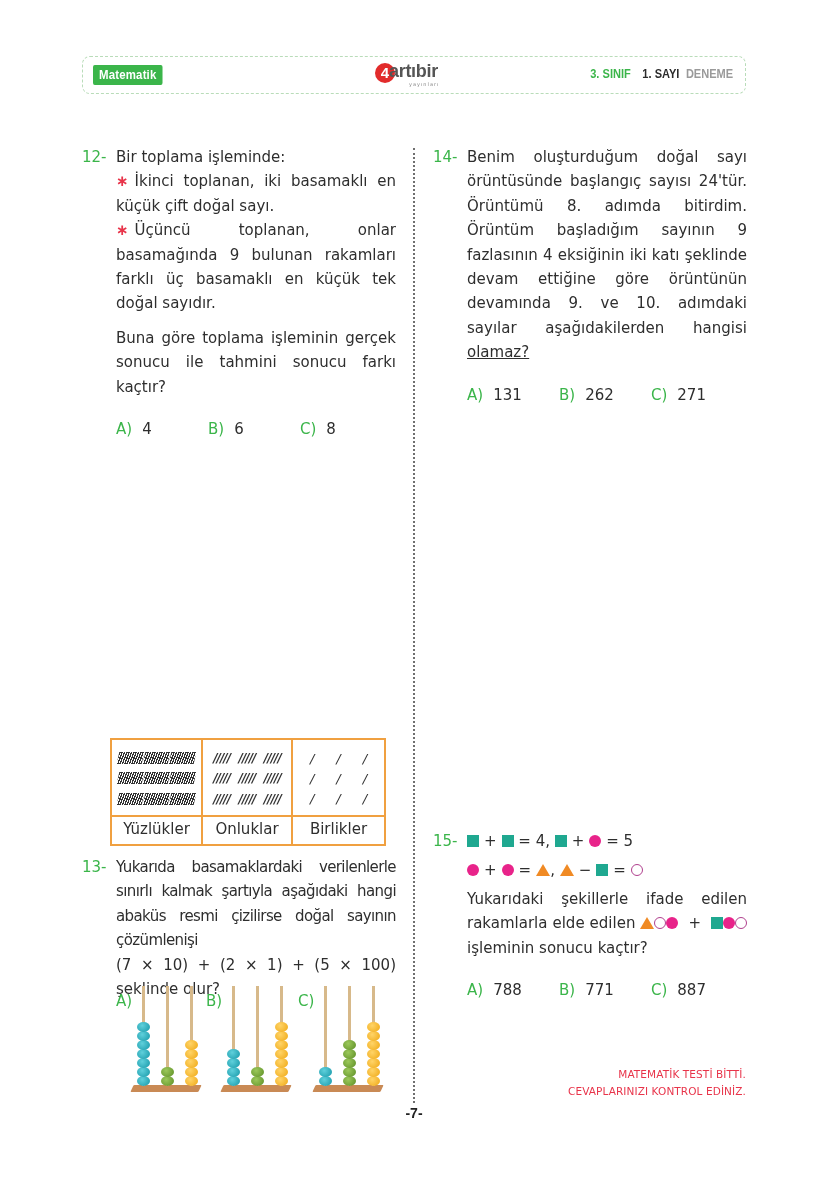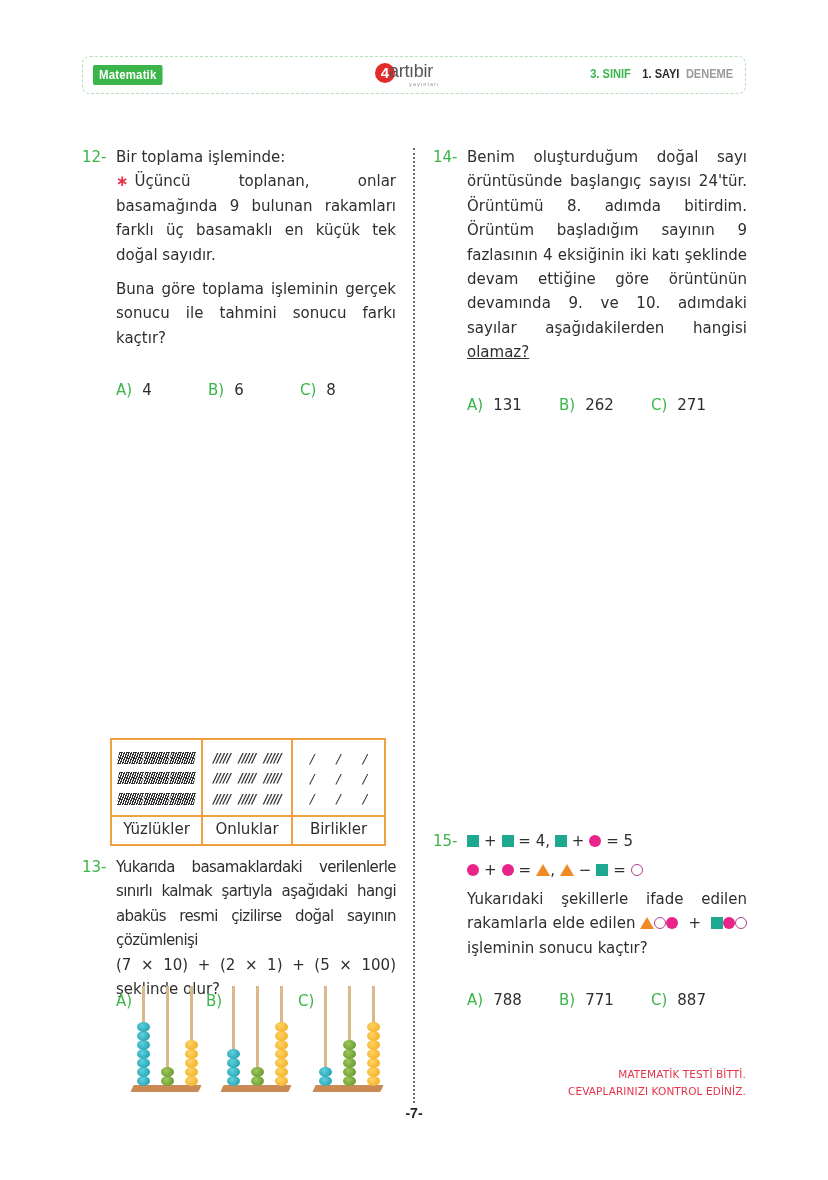--- a/index.html
+++ b/index.html
@@ -17,21 +17,21 @@
     border-radius: 2px; transform: scaleX(0.88); transform-origin: left center; letter-spacing: 0.2px;
   }
   .logo { position: absolute; left: 292px; top: 4px; width: 80px; height: 28px; }
   .logo-mark {
     position: absolute; left: 0; top: 2px; width: 20px; height: 20px; border-radius: 50%;
     background: #e22b2b; color: #fff; font-family: "Liberation Sans", sans-serif;
     font-weight: bold; font-size: 15px; line-height: 20px; text-align: center;
   }
   .logo-text {
     position: absolute; left: 14px; top: 0px; font-family: "Liberation Sans", sans-serif;
-    font-weight: normal; font-size: 18px; color: #555; letter-spacing: -0.3px;
+    font-weight: bold; font-size: 18px; color: #555; letter-spacing: -0.3px;
   }
   .logo-sub {
     position: absolute; left: 34px; top: 20px; font-size: 5px; color: #888; letter-spacing: 1px;
   }
   .header-right {
     position: absolute; right: 12px; top: 9px; font-family: "Liberation Sans", sans-serif;
     font-weight: bold; font-size: 13px; transform: scaleX(0.85); transform-origin: right center;
     white-space: nowrap;
   }
   .grade { color: #3bb54a; margin-right: 10px; }
@@ -42,21 +42,21 @@
     position: absolute; left: 413px; top: 148px; height: 955px; width: 0;
     border-left: 2px dotted #6f6f6f;
   }
 
   .question { position: absolute; font-size: 15px; line-height: 24.4px; color: #2e2e2e; }
   .q-num { position: absolute; left: 0; top: 0; color: #3bb54a; }
   .q-body { position: absolute; left: 34px; top: 0; text-align: justify; }
   .q-body p { margin: 0; }
   .star { color: #e8344a; font-weight: bold; margin-right: 6px; }
   .gap { height: 10px; }
-  .options { display: flex; margin-top: 28px; }
+  .options { display: flex; margin-top: 18px; }
   .opt { width: 92px; white-space: nowrap; }
   .opt-letter { color: #3bb54a; margin-right: 10px; }
   .underline { text-decoration: underline; }
 
   
   #q12 { left: 82px; top: 145px; width: 314px; }
   #q12 .q-body { width: 280px; }
 
   
   #q14 { left: 433px; top: 145px; width: 314px; }
@@ -140,20 +140,21 @@
     <span class="exam">DENEME</span>
   </div>
 </div>
 
 <div class="divider"></div>
 
 <div class="question" id="q12">
   <span class="q-num">12-</span>
   <div class="q-body">
     <p>Bir toplama işleminde:</p>
+    <p><span class="star">∗</span><span>İkinci toplanan, iki basamaklı en küçük çift doğal sayı.</span></p>
     <p><span class="star">∗</span><span>Üçüncü toplanan, onlar basamağında 9 bulunan rakamları farklı üç basamaklı en küçük tek doğal sayıdır.</span></p>
     <div class="gap"></div>
     <p>Buna göre toplama işleminin gerçek sonucu ile tahmini sonucu farkı kaçtır?</p>
     <div class="options">
       <div class="opt"><span class="opt-letter">A)</span><span>4</span></div>
       <div class="opt"><span class="opt-letter">B)</span><span>6</span></div>
       <div class="opt"><span class="opt-letter">C)</span><span>8</span></div>
     </div>
   </div>
 </div>

